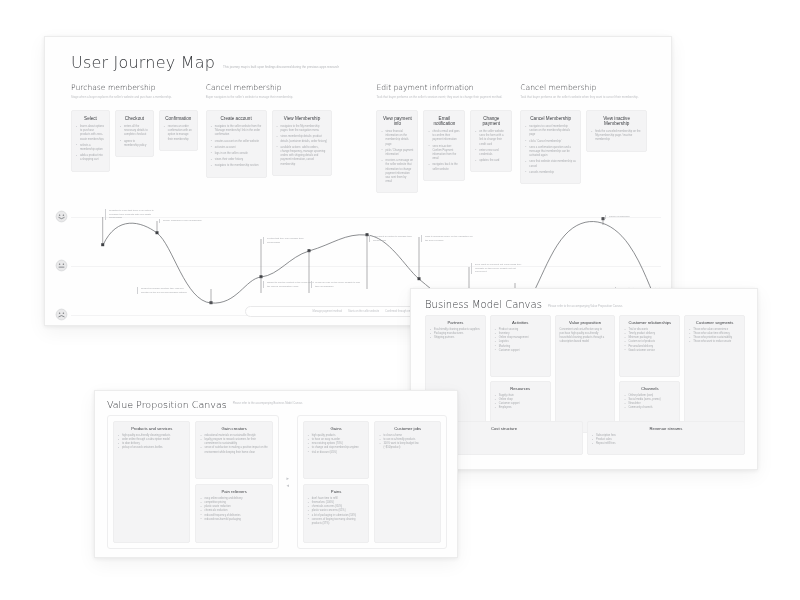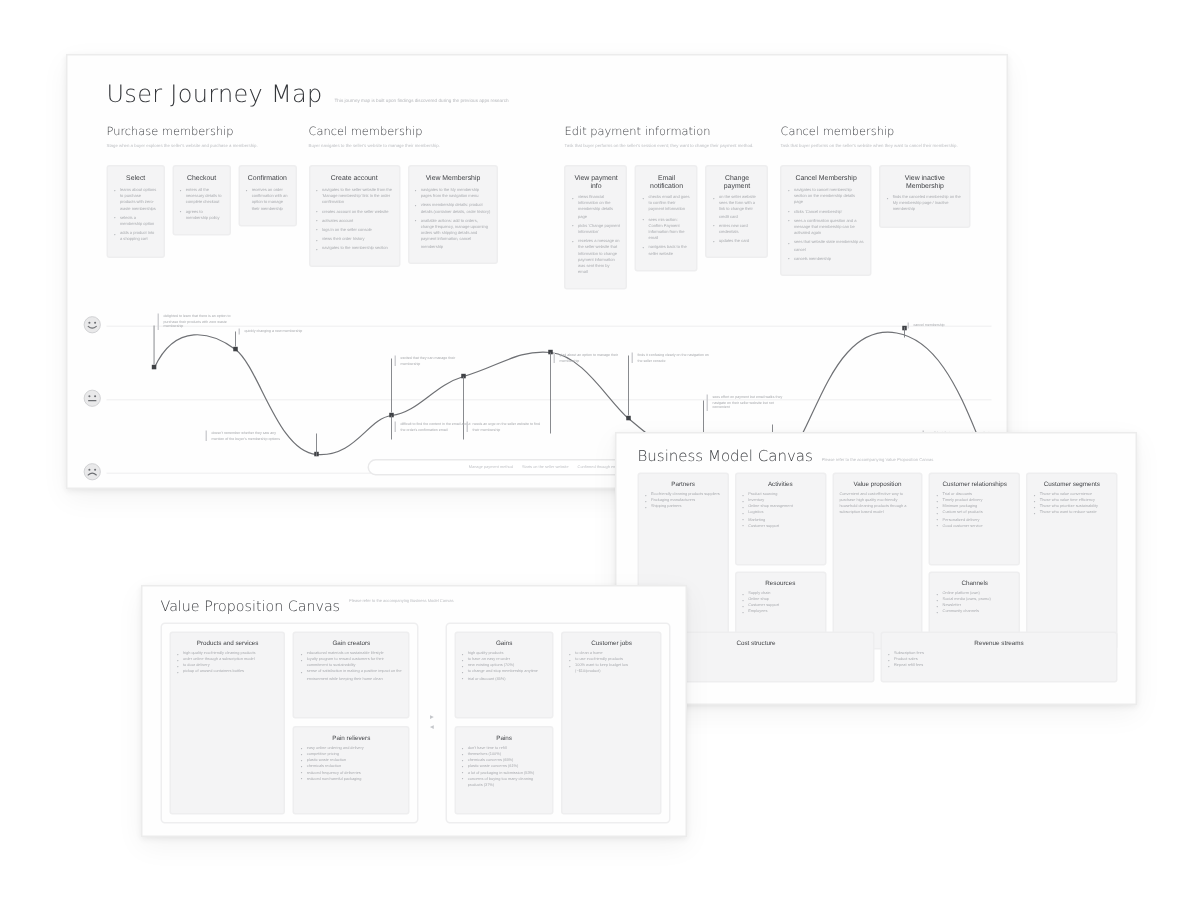--- a/index.html
+++ b/index.html
@@ -83,21 +83,21 @@
   .cell li {
     font-size: 2.6px; color: #a9abaf; line-height: 1.6; padding-left: 4px; position: relative;
   }
   .cell li::before { content:"•"; position:absolute; left:0; top:-0.5px; color:#b9bbbf; font-size:3px; }
   .cell p { font-size: 2.6px; color: #a9abaf; line-height: 1.6; }
   .bmc-bottom { position: absolute; left: 14px; bottom: 14px; width: 320px; display: flex; gap: 4px; }
   .bmc-bottom .cell { flex: 1 1 0; }
 
   
   #vpc-board { left: 94px; top: 390px; width: 364px; height: 168px; }
-  .vpc-title-row { position: absolute; left: 12px; top: 8px; display: flex; align-items: flex-start; gap: 6px; }
+  .vpc-title-row { position: absolute; left: 12px; top: 8px; display: flex; align-items: center; gap: 6px; }
   .vpc-title { font-family:"DejaVu Sans",sans-serif; font-size: 9.5px; font-weight: 300; color: #3a3c40; }
   .vpc-sub { font-size: 2.7px; color: #bcbec2; padding-bottom: 2px; }
   .vpc-body { position: absolute; left: 12px; top: 24px; width: 340px; display: flex; gap: 5px; align-items: stretch; }
   .vpc-panel { border: 1px solid #eeeeef; border-radius: 3px; padding: 5px; display: flex; gap: 5px; background: #fefefe; }
   .vpc-left { width: 174px; }
   .vpc-right { width: 152px; }
   .vpc-col { display: flex; flex-direction: column; gap: 5px; flex: 1 1 0; min-width: 0; }
   .vpc-connector { display: flex; flex-direction: column; justify-content: center; align-items: center; gap: 2px; width: 8px; }
   .arrow { font-size: 5px; color: #c5c7cb; line-height: 1; }
 </style>

